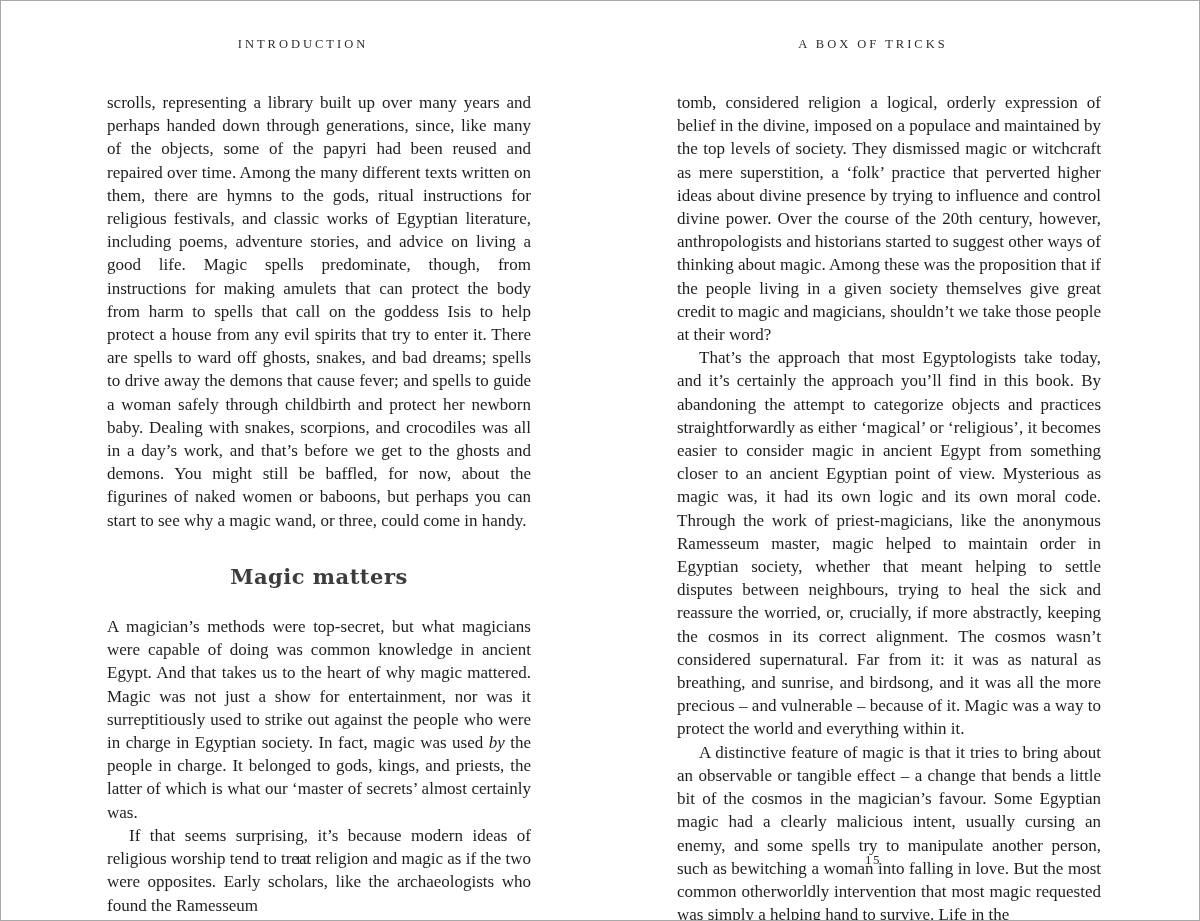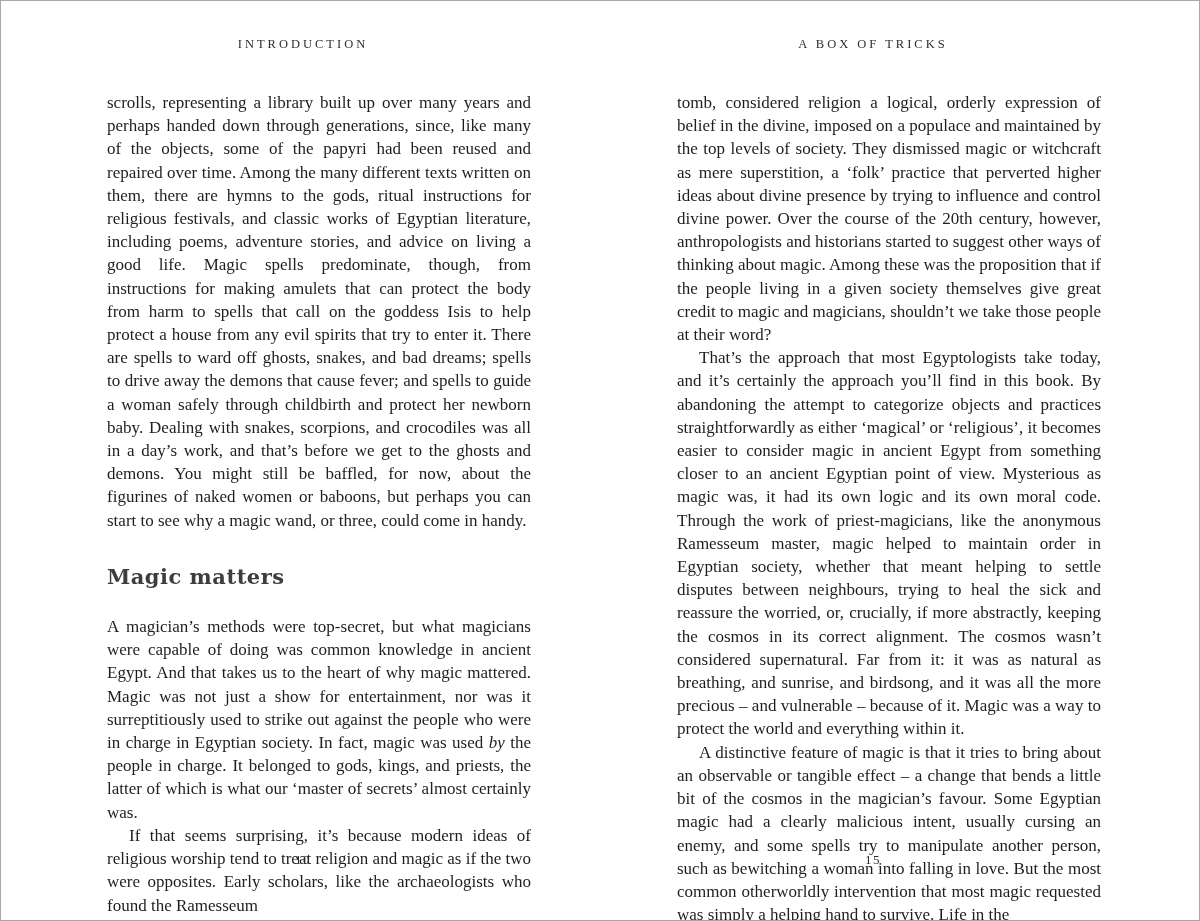--- a/index.html
+++ b/index.html
@@ -51,21 +51,21 @@
     margin: 0;
     padding: 0;
   }
   .para.indent { text-indent: 22px; }
   .para em { font-style: italic; }
   .section-heading {
     font-family: "DejaVu Serif", serif;
     font-weight: bold;
     font-size: 21px;
     letter-spacing: 0.5px;
-    text-align: left;
+    text-align: center;
     text-indent: 0;
     color: #3d3d3d;
     margin: 33px 0 27px 0;
   }
   .page-number {
     position: absolute;
     top: 851px;
     left: 0;
     width: 100%;
     text-align: center;

